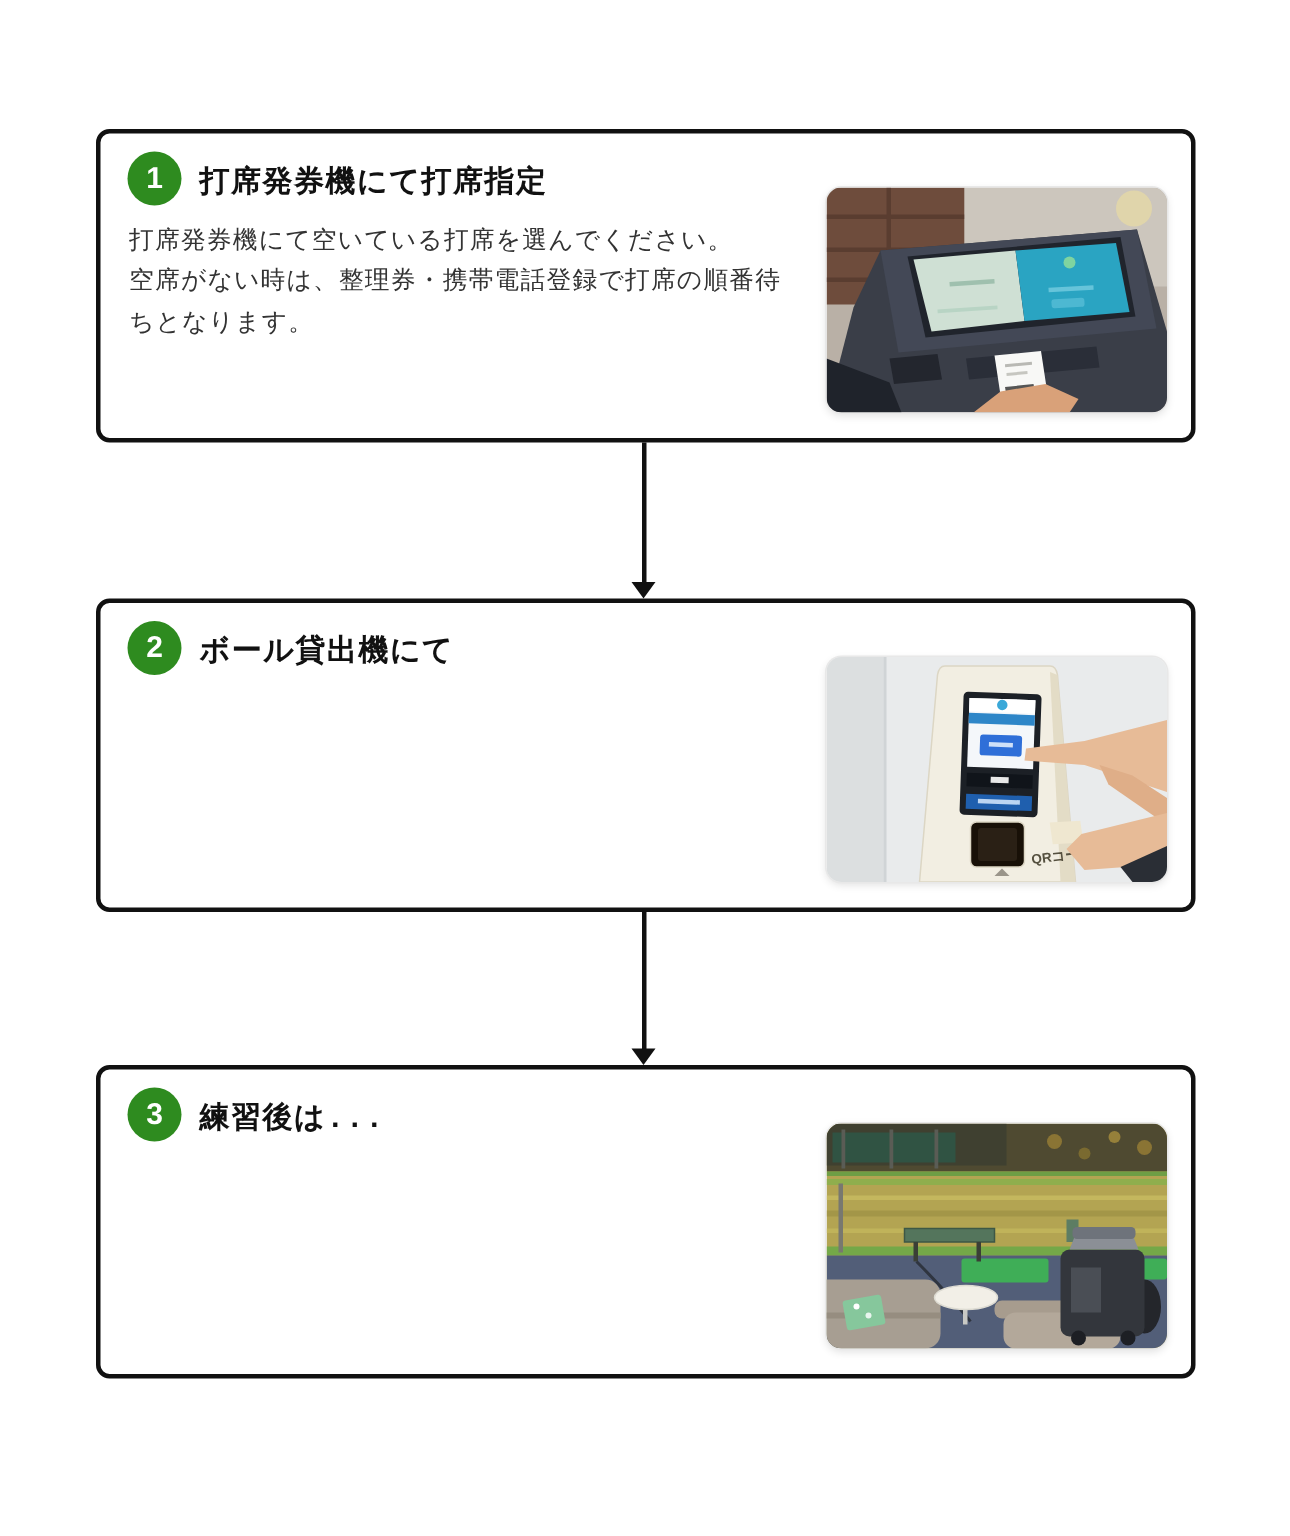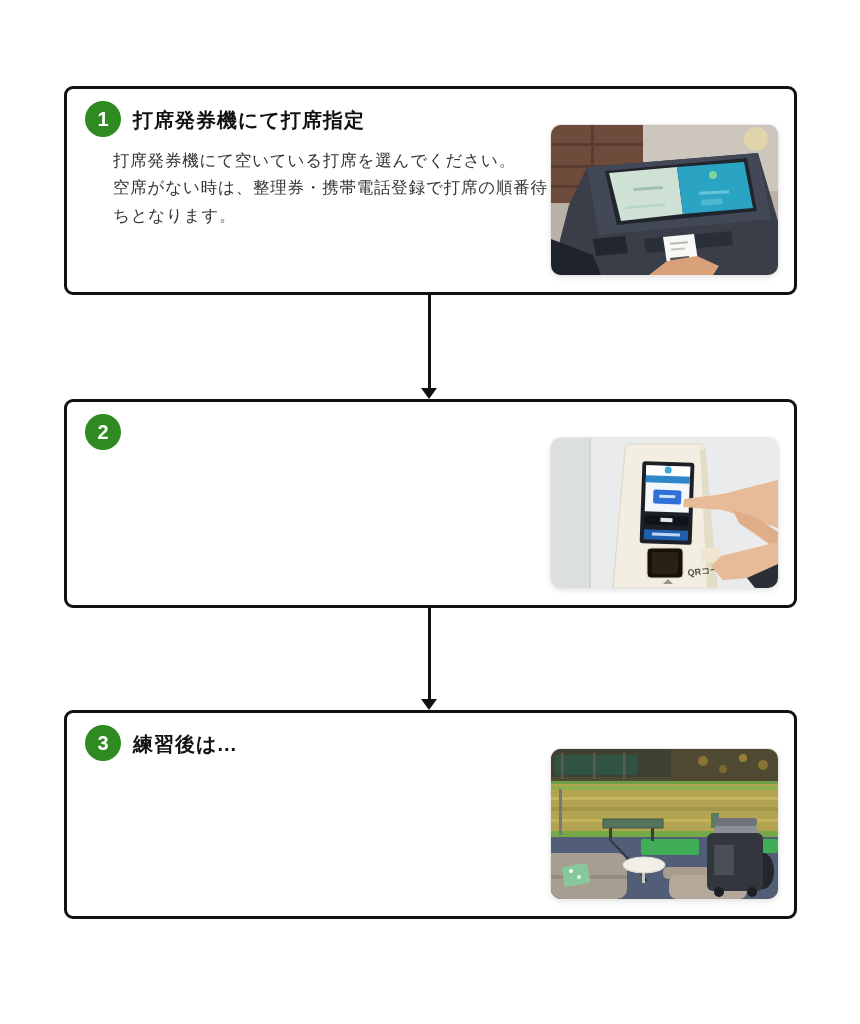--- a/index.html
+++ b/index.html
@@ -19,27 +19,26 @@
   .card.c2{top:399px;}
   .card.c3{top:710px;}
 
   .badge{
     position:absolute;left:18px;top:12px;width:36px;height:36px;
     border-radius:50%;background:#2e8b1f;color:#ffffff;
     font-size:20px;font-weight:bold;line-height:36px;text-align:center;
   }
   .title{
     position:absolute;left:66px;top:18px;
-    font-size:20px;font-weight:bold;letter-spacing:1px;color:#111111;
+    font-size:20px;font-weight:bold;letter-spacing:1px;color:#111111;font-family:Liberation Mono, monospace;
   }
   .desc{
     position:absolute;left:19px;top:58px;width:480px;
     font-size:16.5px;line-height:1.66;letter-spacing:0.8px;color:#333333;
     white-space:pre-line;
-    margin-left:27px;
   }
   .photo{
     position:absolute;left:484px;top:36px;width:227px;height:150px;
     border-radius:10px;overflow:hidden;background:#f4f4f4;
     box-shadow:0 0 0 1px #e8e8e8, 0 2px 6px rgba(0,0,0,0.12);
   }
   .photo svg{display:block;width:100%;height:100%;}
 
   .connector{position:absolute;left:428px;width:3px;background:#111111;}
   .connector.k1{top:295px;height:94px;}
@@ -93,20 +92,21 @@
         <polygon points="0,150 0,114 42,130 50,150" fill="#1f232b"></polygon>
       </svg>
     </div>
   </div>
 
   <div class="connector k1"></div>
   <div class="arrowhead a1"></div>
 
   <div class="card c2">
     <div class="badge">2</div>
+    <div class="title">ボール貸出機にて</div>
     <div class="photo">
       <svg viewBox="0 0 227 150" preserveAspectRatio="none">
         <rect x="0" y="0" width="227" height="150" fill="#e9ebec"></rect>
         <rect x="0" y="0" width="38" height="150" fill="#dcdfe0"></rect>
         <rect x="38" y="0" width="2" height="150" fill="#d0d4d6"></rect>
         <path d="M 79,6 L 149,6 Q 153,6 154,12 L 166,150 L 62,150 L 74,12 Q 75,6 79,6 Z" fill="#f2eee2" stroke="#dcd6c4" stroke-width="1"></path>
         <polygon points="149,10 154,12 166,150 156,150" fill="#e3dcc6"></polygon>
         <g transform="rotate(2 116 66)">
           <rect x="90" y="24" width="52" height="82" rx="3" fill="#1c2026"></rect>
           <rect x="94" y="28" width="44" height="46" fill="#f4f7fa"></rect>

